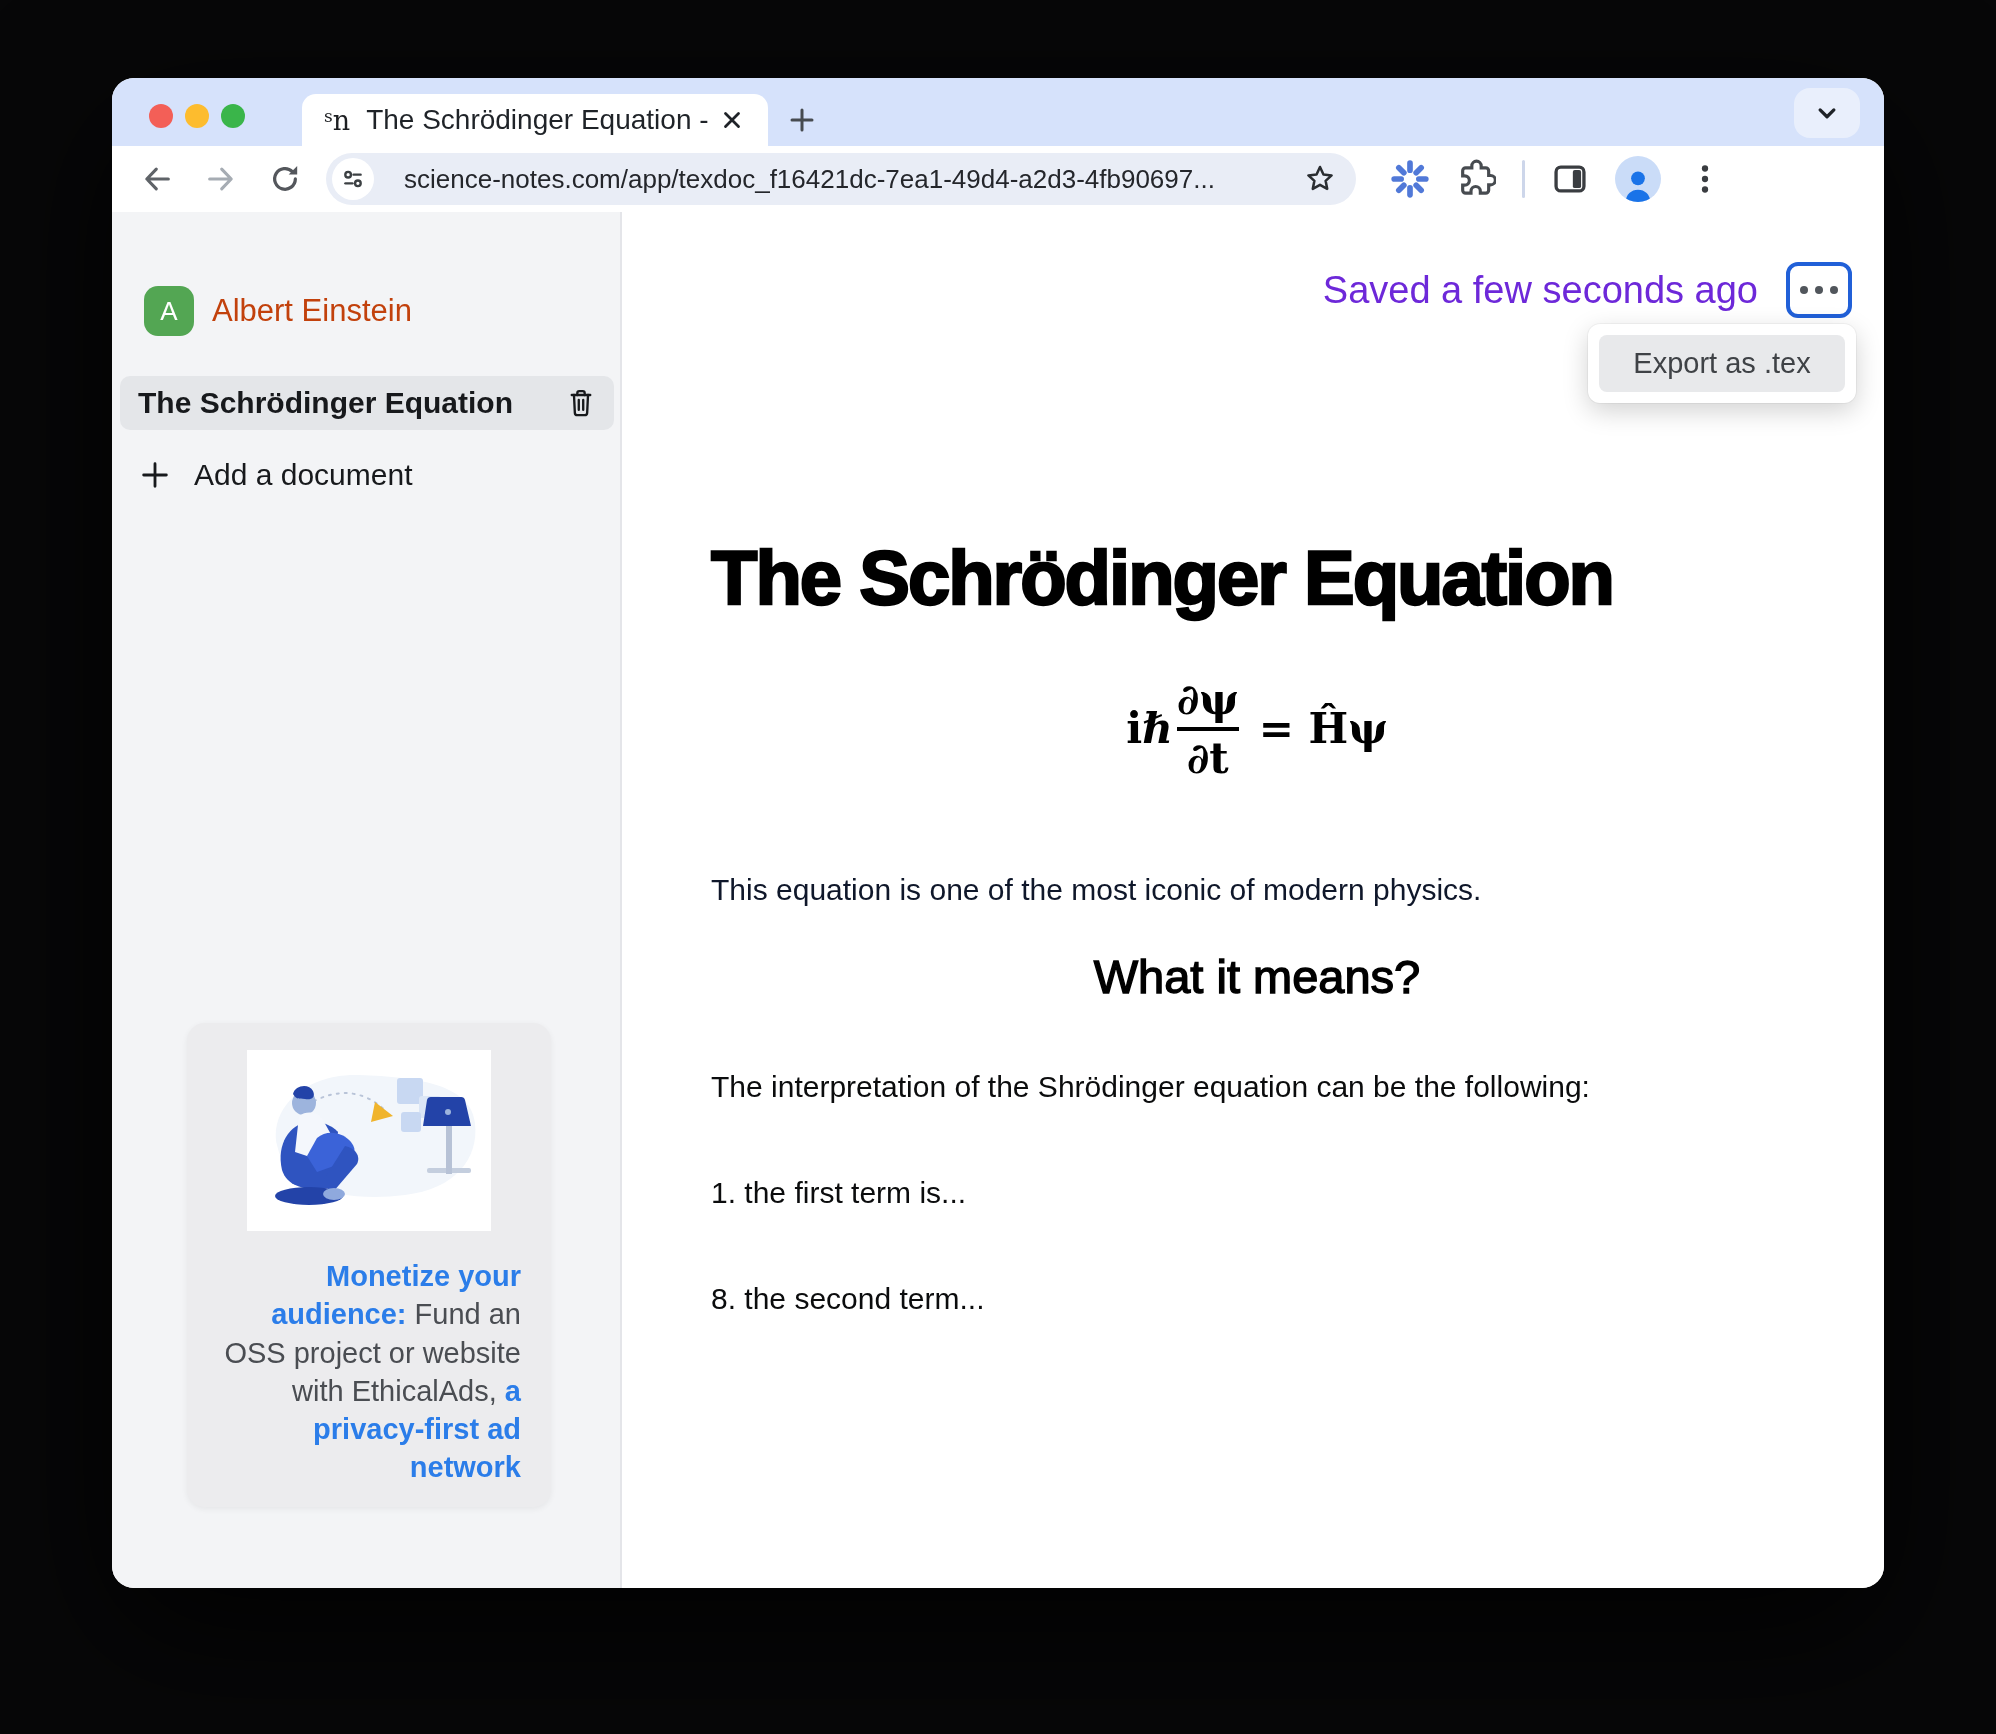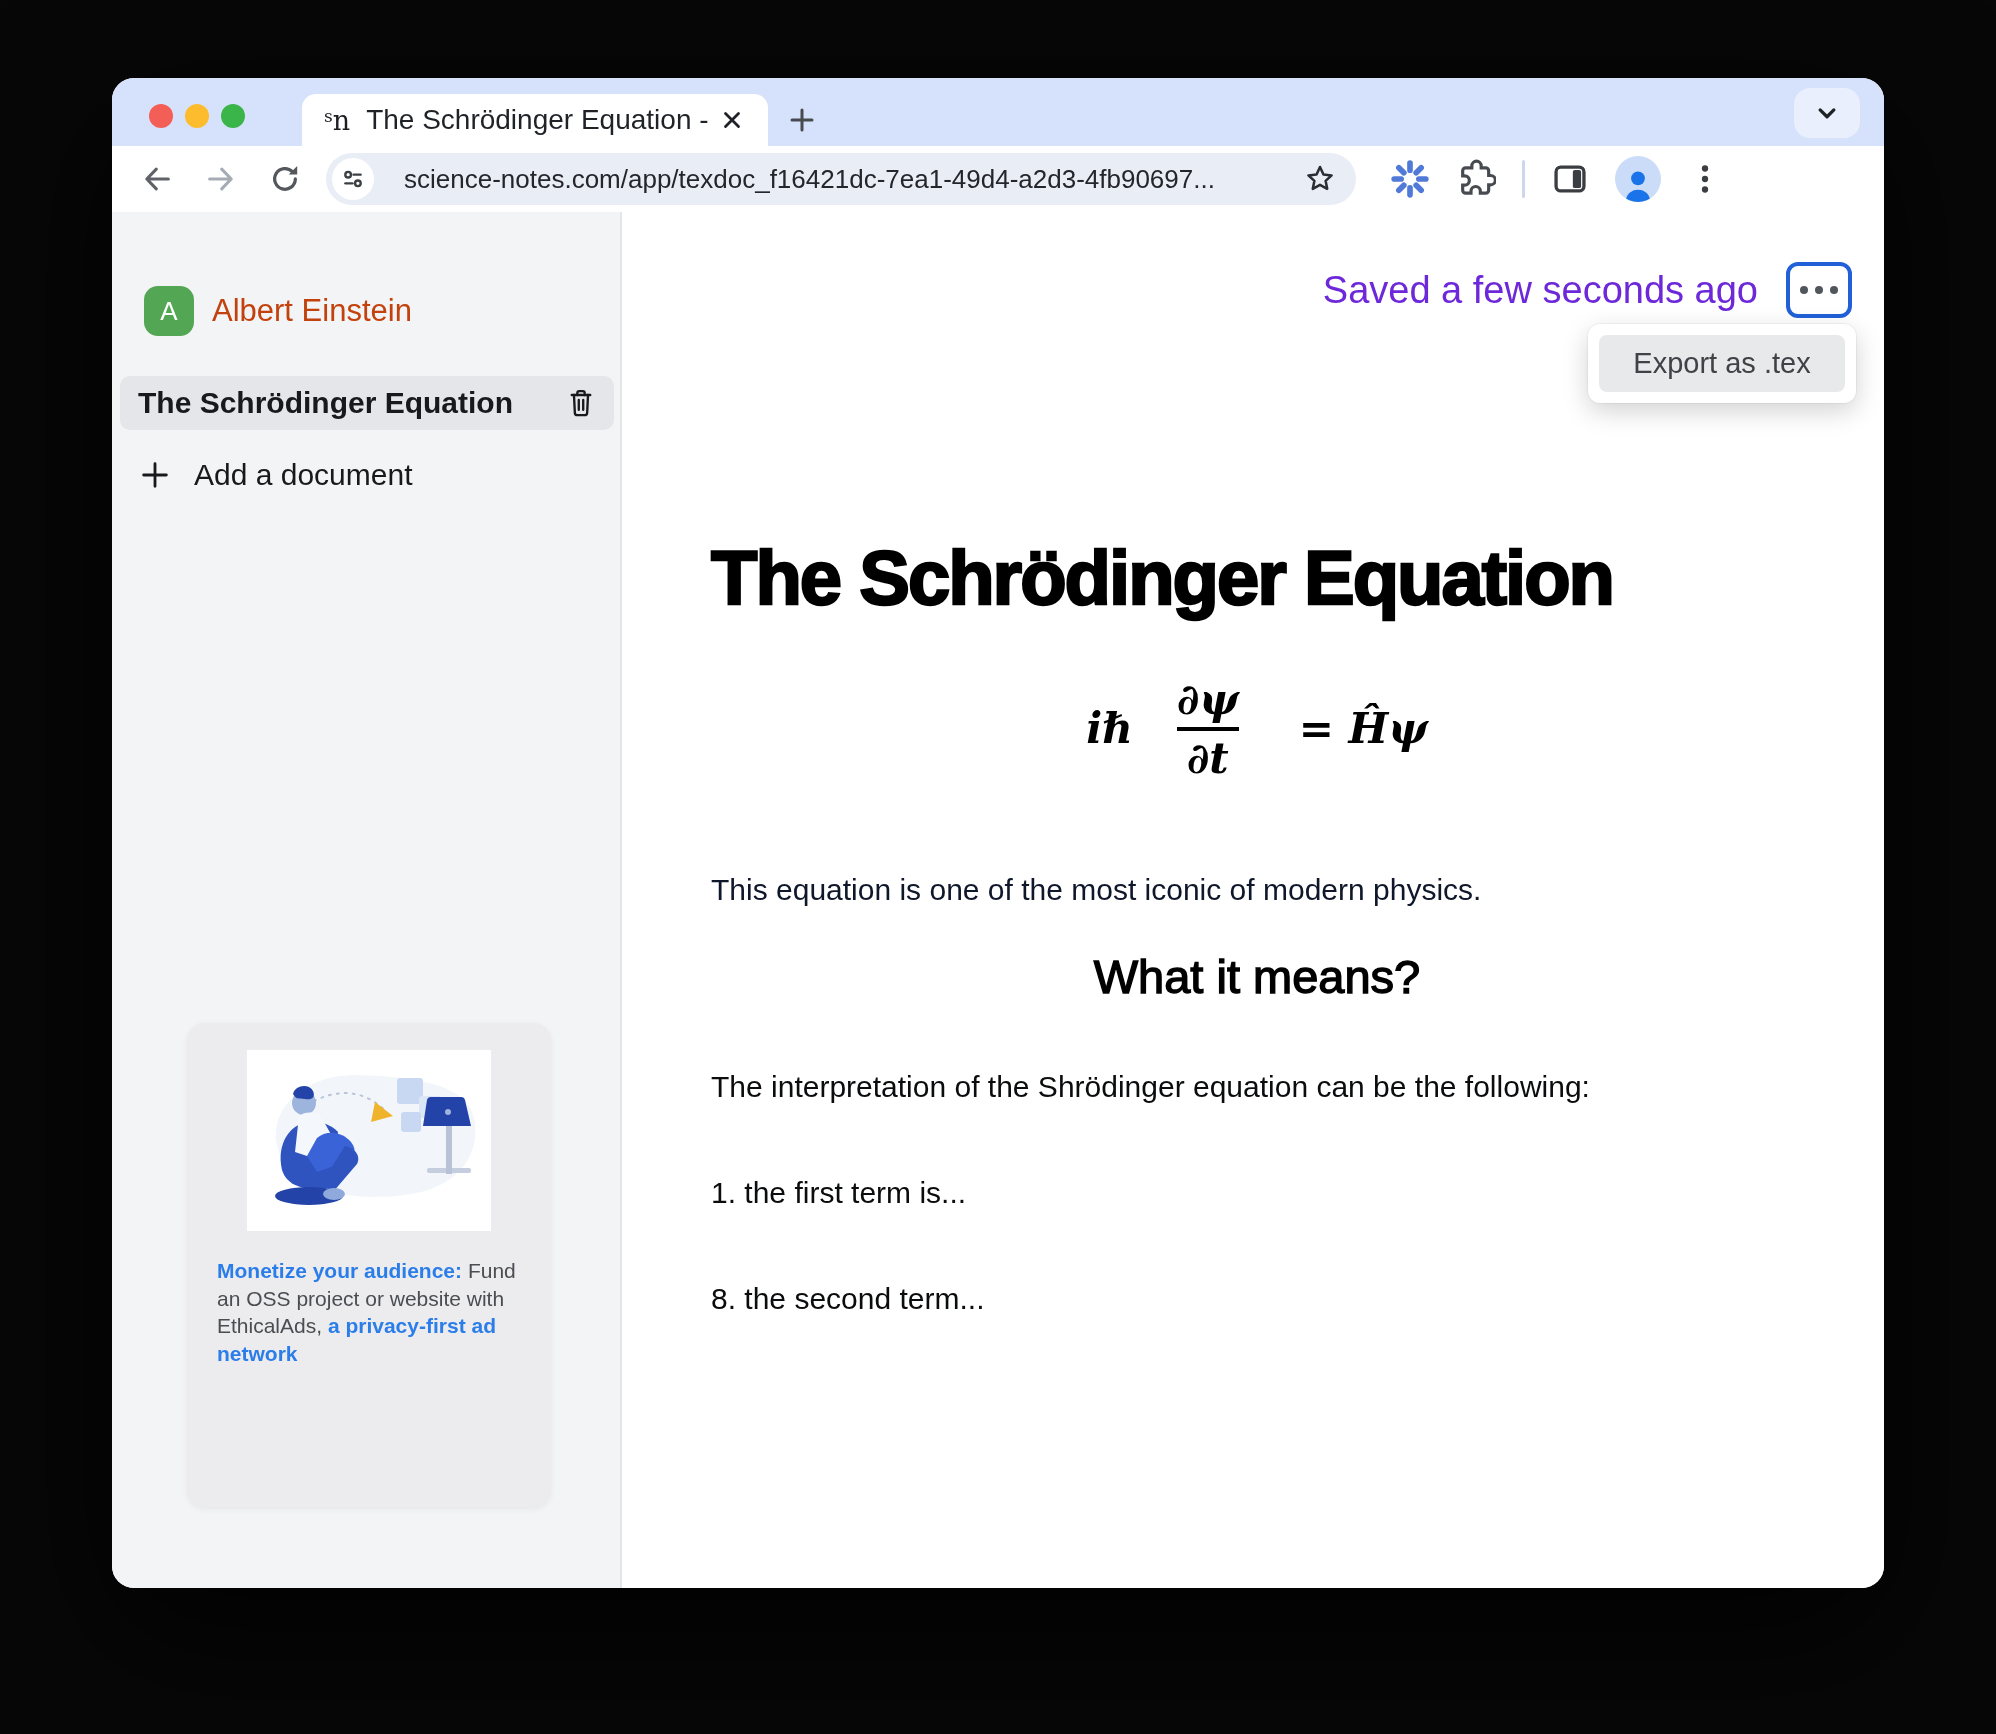--- a/index.html
+++ b/index.html
@@ -63,21 +63,21 @@
   .doc-title { font-size:30px; font-weight:700; color:#17191c; flex:1; }
   .add-row { display:flex; align-items:center; margin:28px 0 0 26px; }
   .add-label { font-size:30px; color:#17191c; margin-left:22px; }
 
   .ad-card {
     position:absolute; left:75px; top:811px; width:364px; height:484px;
     background:#ececee; border-radius:18px; padding:27px 30px 0 30px;
     box-shadow:0 2px 6px rgba(0,0,0,.06);
   }
   .ad-img { width:244px; height:181px; margin:0 auto; background:#fff; display:block; }
-  .ad-text { margin-top:26px; text-align:left; font-size:21px; line-height:1.32; color:#4a4d52; }
+  .ad-text { margin-top:26px; text-align:right; font-size:29px; line-height:1.32; color:#4a4d52; }
   .ad-link { color:#2b7de9; font-weight:700; }
 
   
   .main { flex:1; background:#fff; position:relative; }
   .save-row { position:absolute; top:50px; right:32px; display:flex; align-items:center; }
   .saved { font-size:38px; color:#6d28d9; margin-right:28px; }
   .kebab-btn {
     width:66px; height:56px; border:4px solid #2160d8; border-radius:12px; background:#fff;
     display:flex; align-items:center; justify-content:center; gap:7px;
   }
@@ -91,21 +91,21 @@
     font-size:29px; color:#3f4246; white-space:nowrap;
   }
 
   .content { margin:322px 0 0 89px; width:1092px; }
   .doc-h1 {
     font-size:76px; font-weight:900; letter-spacing:-2px; color:#000;
     -webkit-text-stroke:2.4px #000;
   }
   .equation {
     margin-top:54px; display:flex; justify-content:center; align-items:center;
-    font-family:"DejaVu Serif", serif; font-style:italic; font-weight:700; font-size:42px; color:#000;gap:40px;
+    font-family:"DejaVu Serif", serif; font-weight:700; font-size:42px; color:#000;
   }
   .frac { display:inline-flex; flex-direction:column; align-items:center; margin:0 4px; }
   .frac .bar { height:3.5px; background:#000; width:100%; margin:3px 0; align-self:stretch; }
   .eq-rhs { margin-left:16px; }
   .doc-p { margin-top:90px; font-size:30px; color:#0f172a; }
   .doc-h2 { margin-top:42px; font-size:47px; font-weight:400; color:#000;text-align:center; -webkit-text-stroke:1.4px #000; }
   .doc-p2 { margin-top:66px; font-size:30px; color:#0b0c0d; }
   .doc-li { margin-top:72px; font-size:30px; color:#0b0c0d; }
 
   svg { display:block; }

